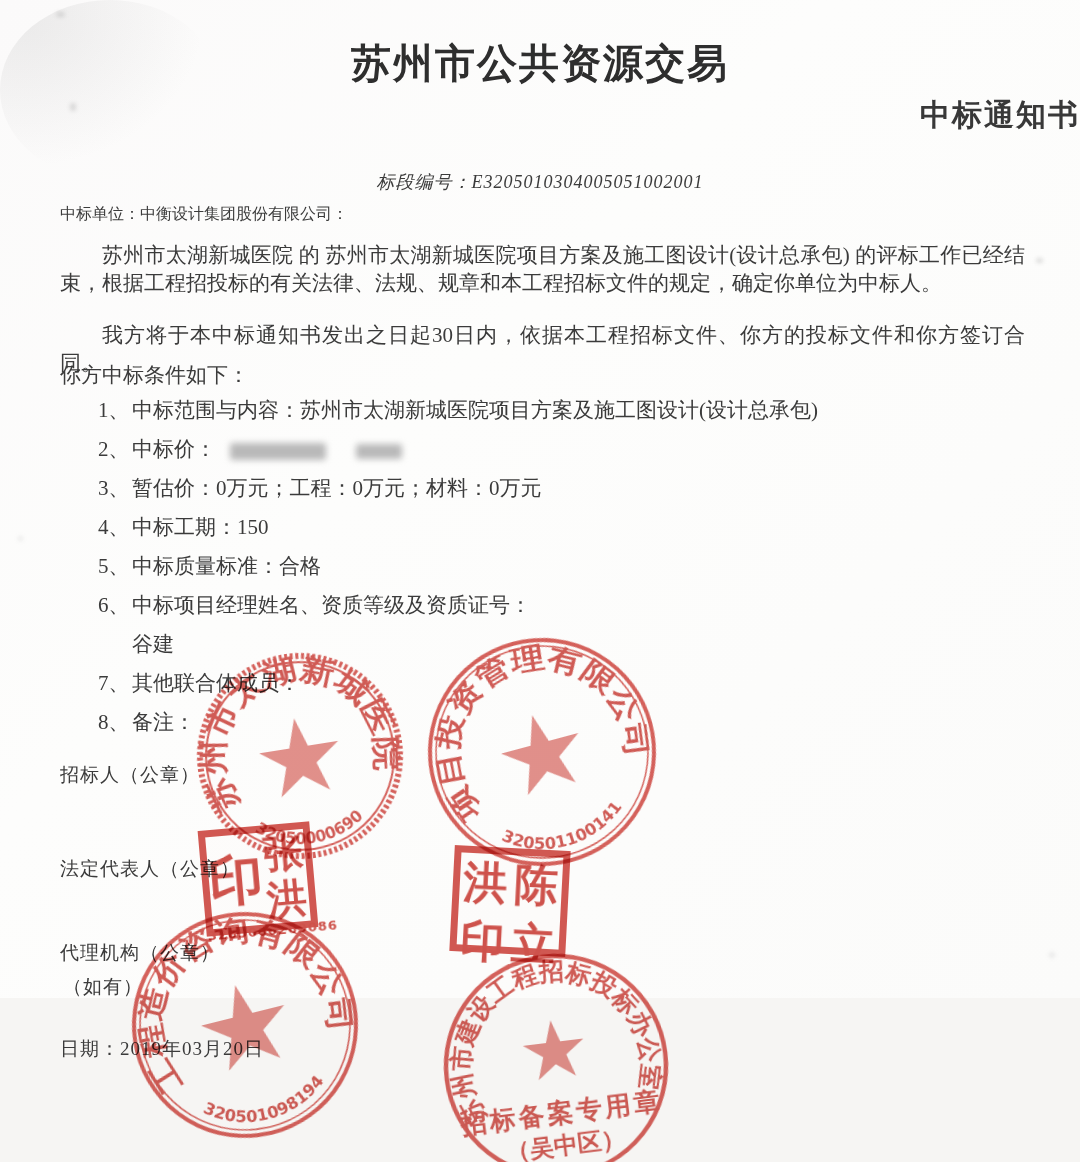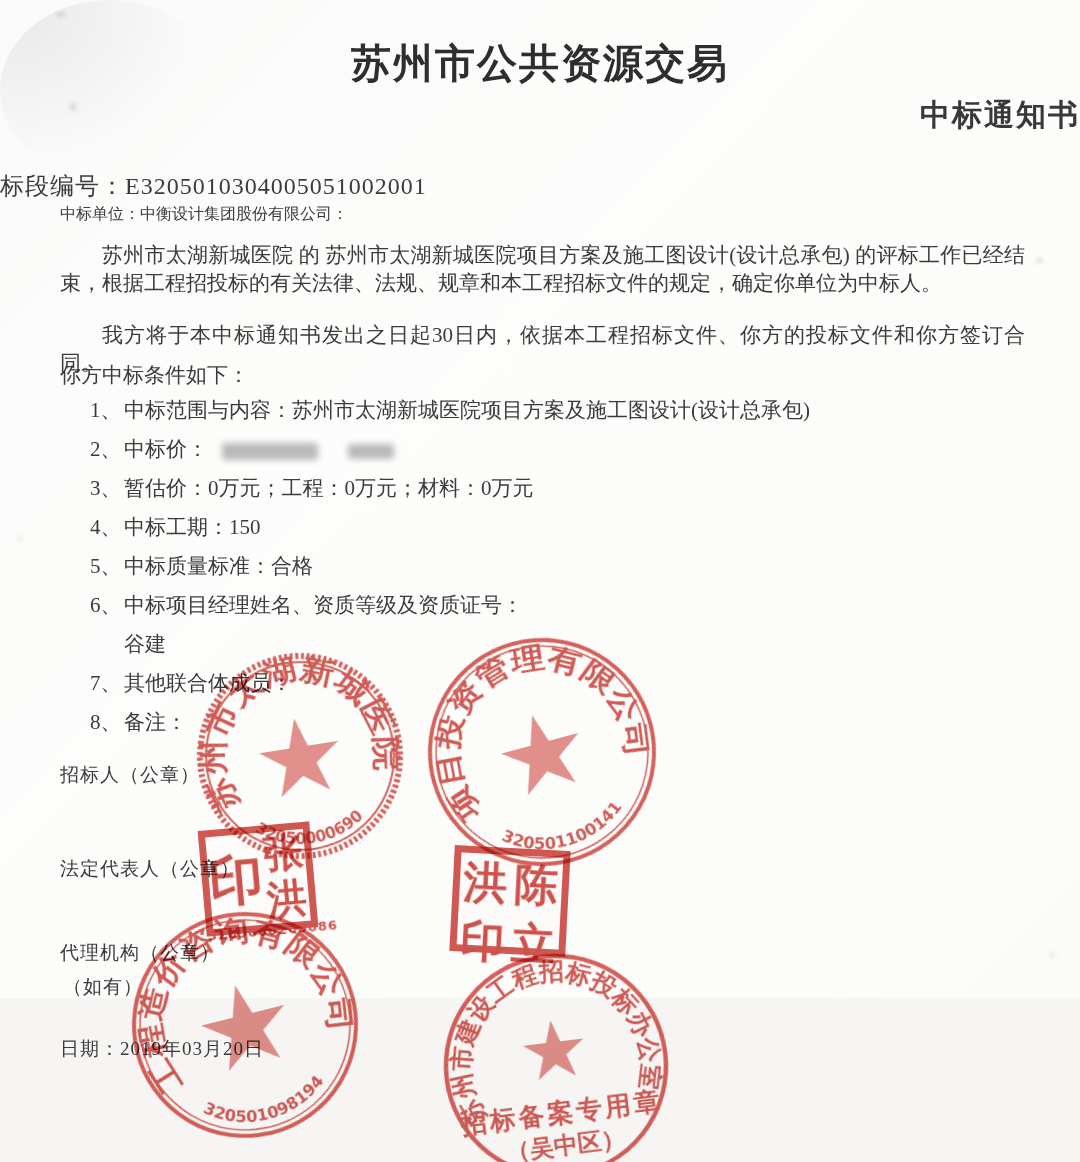--- a/index.html
+++ b/index.html
@@ -19,38 +19,38 @@
     position:absolute;top:36px;left:0;right:0;
     text-align:center;font-size:40px;font-weight:bold;color:#2e2e2e;
     letter-spacing:2px;margin:0;
   }
   .doc-subtitle{
     position:absolute;top:95px;left:0;right:0;
     text-align:right;font-size:30px;font-weight:600;color:#383838;
     letter-spacing:2px;margin:0;
   }
   .section-line{
-    position:absolute;top:170px;left:0;right:0;
-    font-size:24px;color:#3b3b3b;letter-spacing:1px;
+    position:absolute;top:170px;left:0;right:0;text-align:center;
+    font-size:18px;color:#3b3b3b;letter-spacing:1px;font-style:italic;
   }
   .winner-line{
     position:absolute;top:204px;left:60px;right:55px;
     font-size:16px;color:#3b3b3b;
   }
   .para{
     position:absolute;left:60px;right:55px;
     font-size:21px;line-height:28px;color:#3b3b3b;
     text-indent:2em;text-align:justify;margin:0;
   }
   .para-eval{top:241px;}
   .para-contract{top:321px;}
   .conditions-intro{
     position:absolute;top:361px;left:60px;font-size:21px;color:#3b3b3b;
   }
-  .items{position:absolute;top:396px;left:90px;right:40px;}
+  .items{position:absolute;top:396px;left:98px;right:40px;}
   .item-row{height:39px;font-size:21px;color:#3b3b3b;white-space:nowrap;}
   .item-no{display:inline-block;width:34px;}
   .redact{
     display:inline-block;vertical-align:middle;background:#b9b9b9;
     filter:blur(3px);border-radius:3px;
   }
   .redact-1{width:96px;height:17px;margin-left:14px;}
   .redact-2{width:46px;height:15px;margin-left:30px;}
   .sig-label{
     position:absolute;left:60px;font-size:19px;color:#3b3b3b;letter-spacing:1px;text-align:right;

